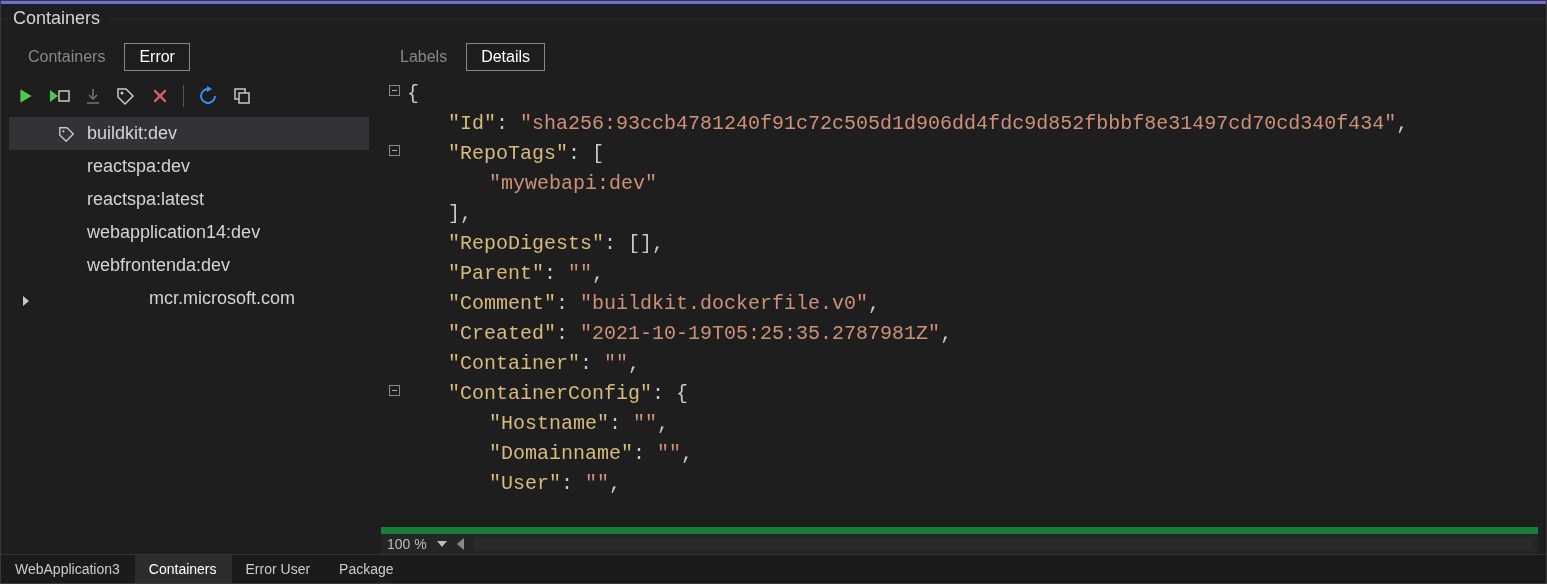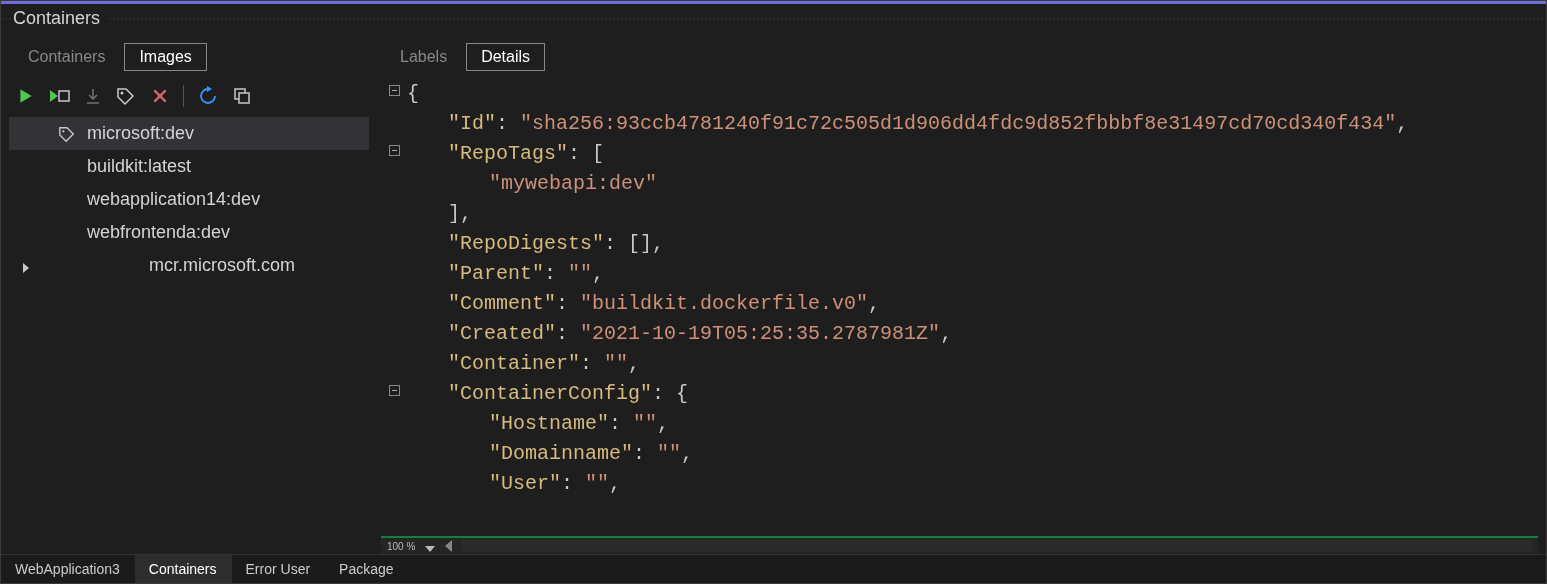--- a/index.html
+++ b/index.html
@@ -128,27 +128,27 @@
     flex: none;
     border-left: 1px dashed #555;
     margin-left: 5px;
   }
   .code { flex: 1; padding-right: 8px; }
   .k { color: #d7ba7d; } 
   .s { color: #ce9178; } 
   .p { color: #c8c8c8; } 
   .zoom-bar {
     display: flex;
-    align-items: flex-end;
+    align-items: center;
     gap: 10px;
     padding: 2px 6px;
     background: #252526;
     color: #bbb;
-    font-size: 10px;
-    border-top: 2px solid #15803d;
+    font-size: 14px;
+    border-top: 7px solid #15803d;
   }
   .zoom-bar .dropdown-caret {
     width:0;height:0;border-left:5px solid transparent;border-right:5px solid transparent;border-top:6px solid #bbb;
   }
   .zoom-bar .scroll-left {
     width:0;height:0;border-top:6px solid transparent;border-bottom:6px solid transparent;border-right:7px solid #888;
   }
   .zoom-bar .scroll-track { flex:1; height: 12px; background:#2a2a2a; }
   .bottom-tabs {
     display: flex;
@@ -176,21 +176,21 @@
 
 <div class="panel-title">
   <span>Containers</span>
 </div>
 
 <div class="body">
 
   <div class="left-pane">
     <div class="left-tabs">
       <div class="tab">Containers</div>
-      <div class="tab active">Images</div>
+      <div class="tab active">Error</div>
     </div>
 
     <div class="toolbar">
       <span class="icon-btn">
         <svg width="18" height="18" viewBox="0 0 16 16">
             <polygon points="3,2 13,8 3,14" fill="#4ec94e"></polygon>
           </svg>
       </span>
       <span class="icon-btn">
         <svg width="22" height="18" viewBox="0 0 22 16">
@@ -230,26 +230,31 @@
       </span>
     </div>
 
     <div class="image-list" id="image-list">
         <div class="image-item selected">
           <span style="width: 10px;"></span>
           <span class="tag-badge"><svg width="20" height="18" viewBox="0 0 22 20">
               <path d="M3 3 h8 l7 7 -8 8 -7 -7 z" fill="none" stroke="#c8c8c8" stroke-width="1.5"></path>
               <circle cx="7" cy="7" r="1.2" fill="#c8c8c8"></circle>
             </svg></span>
-          <span>microsoft:dev</span>
-        </div>
-        <div class="image-item">
-          <span style="width: 10px;"></span>
-          <span class="spacer"></span>
-          <span>buildkit:latest</span>
+          <span>buildkit:dev</span>
+        </div>
+        <div class="image-item">
+          <span style="width: 10px;"></span>
+          <span class="spacer"></span>
+          <span>reactspa:dev</span>
+        </div>
+        <div class="image-item">
+          <span style="width: 10px;"></span>
+          <span class="spacer"></span>
+          <span>reactspa:latest</span>
         </div>
         <div class="image-item">
           <span style="width: 10px;"></span>
           <span class="spacer"></span>
           <span>webapplication14:dev</span>
         </div>
         <div class="image-item">
           <span style="width: 10px;"></span>
           <span class="spacer"></span>
           <span>webfrontenda:dev</span>

